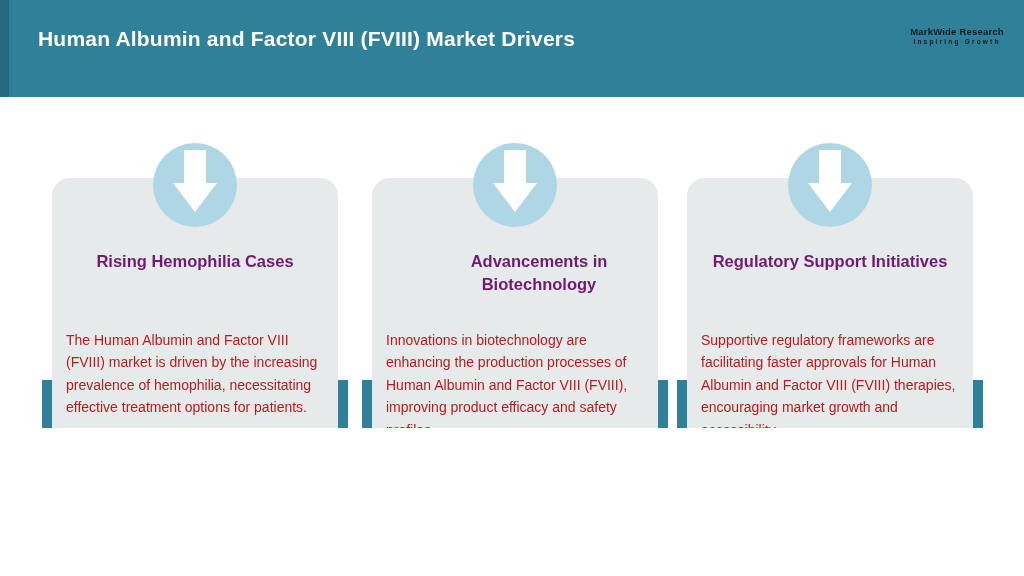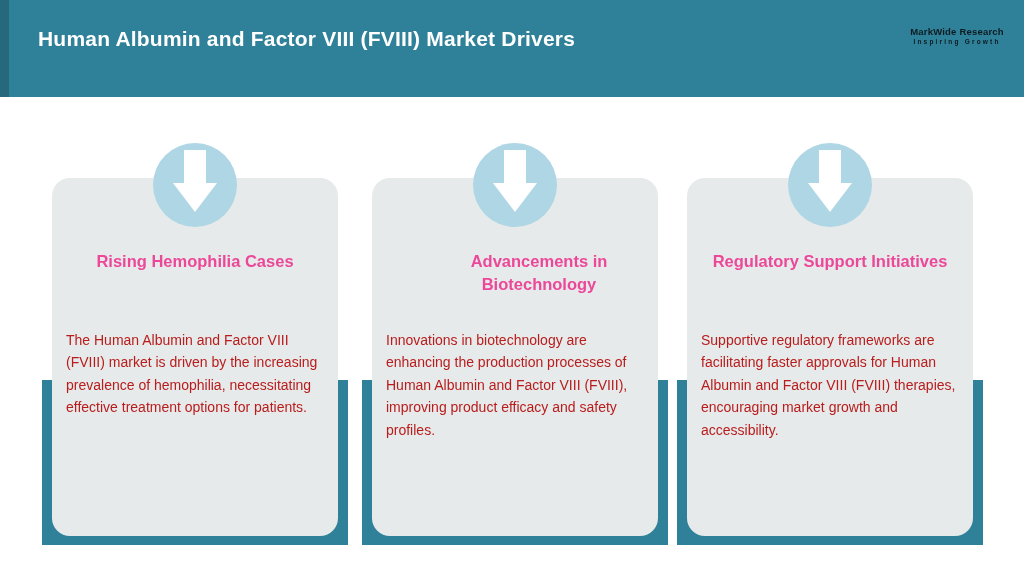--- a/index.html
+++ b/index.html
@@ -1,20 +1,20 @@
 <!DOCTYPE html>
 <html style="--teal: #2F8099; --card-bg: #E7EAEA; --circle: #AFD6E4;"><head>
 <meta charset="utf-8">
 <style>
   * { margin: 0; padding: 0; box-sizing: border-box; }
   html, body { background: #ffffff; }
   .canvas {
     position: relative;
     width: 1024px;
-    height: 576px;
+    height: 428px;
     background: #ffffff;
     font-family: "Liberation Sans", sans-serif;
     overflow: hidden;
   }
 
   
   .header {
     position: absolute;
     left: 0; top: 0;
     width: 1024px; height: 97px;
@@ -87,21 +87,21 @@
     background: var(--circle, #AFD6E4);
   }
   .circle svg { display: block; width: 84px; height: 84px; }
   .card-title {
     position: absolute;
     top: 250px;
     width: 286px;
     text-align: center;
     font-size: 16.5px;
     font-weight: bold;
-    color: #ec4899;
+    color: #701a75;
     line-height: 23px;
     white-space: pre-line;
   }
   .card-body {
     position: absolute;
     top: 329px;
     width: 270px;
     font-size: 14px;
     color: #b91c1c;
     line-height: 22.4px;

